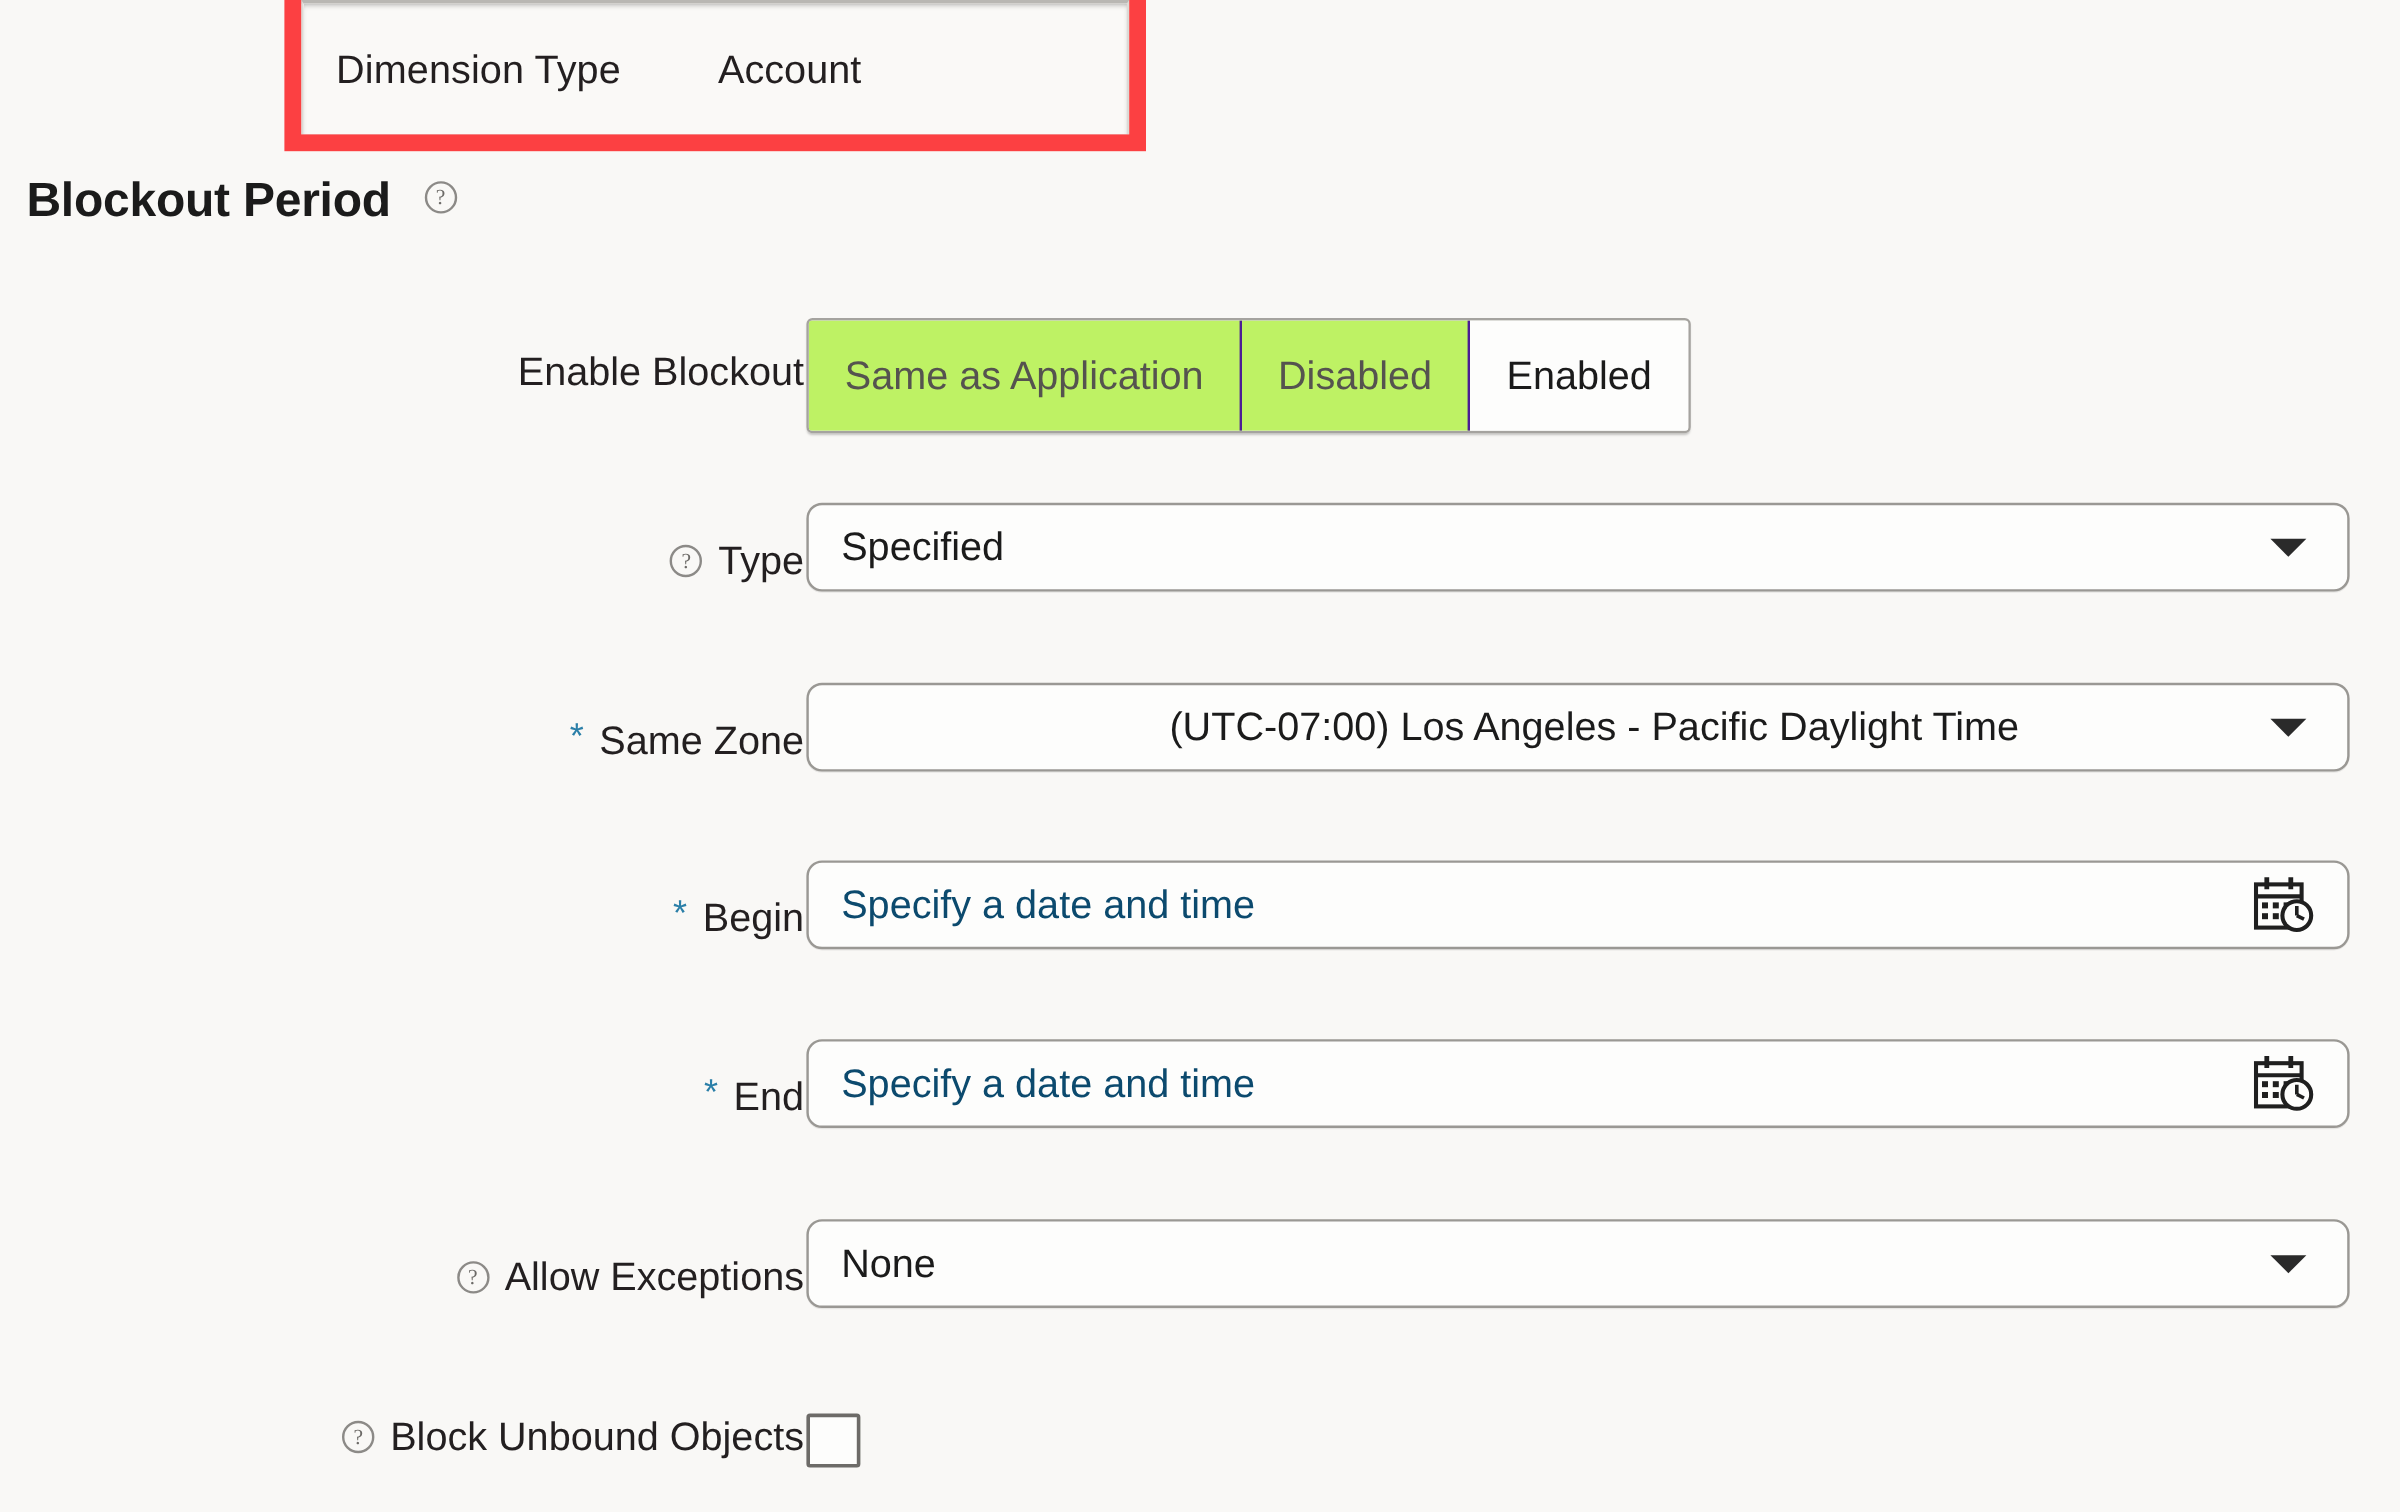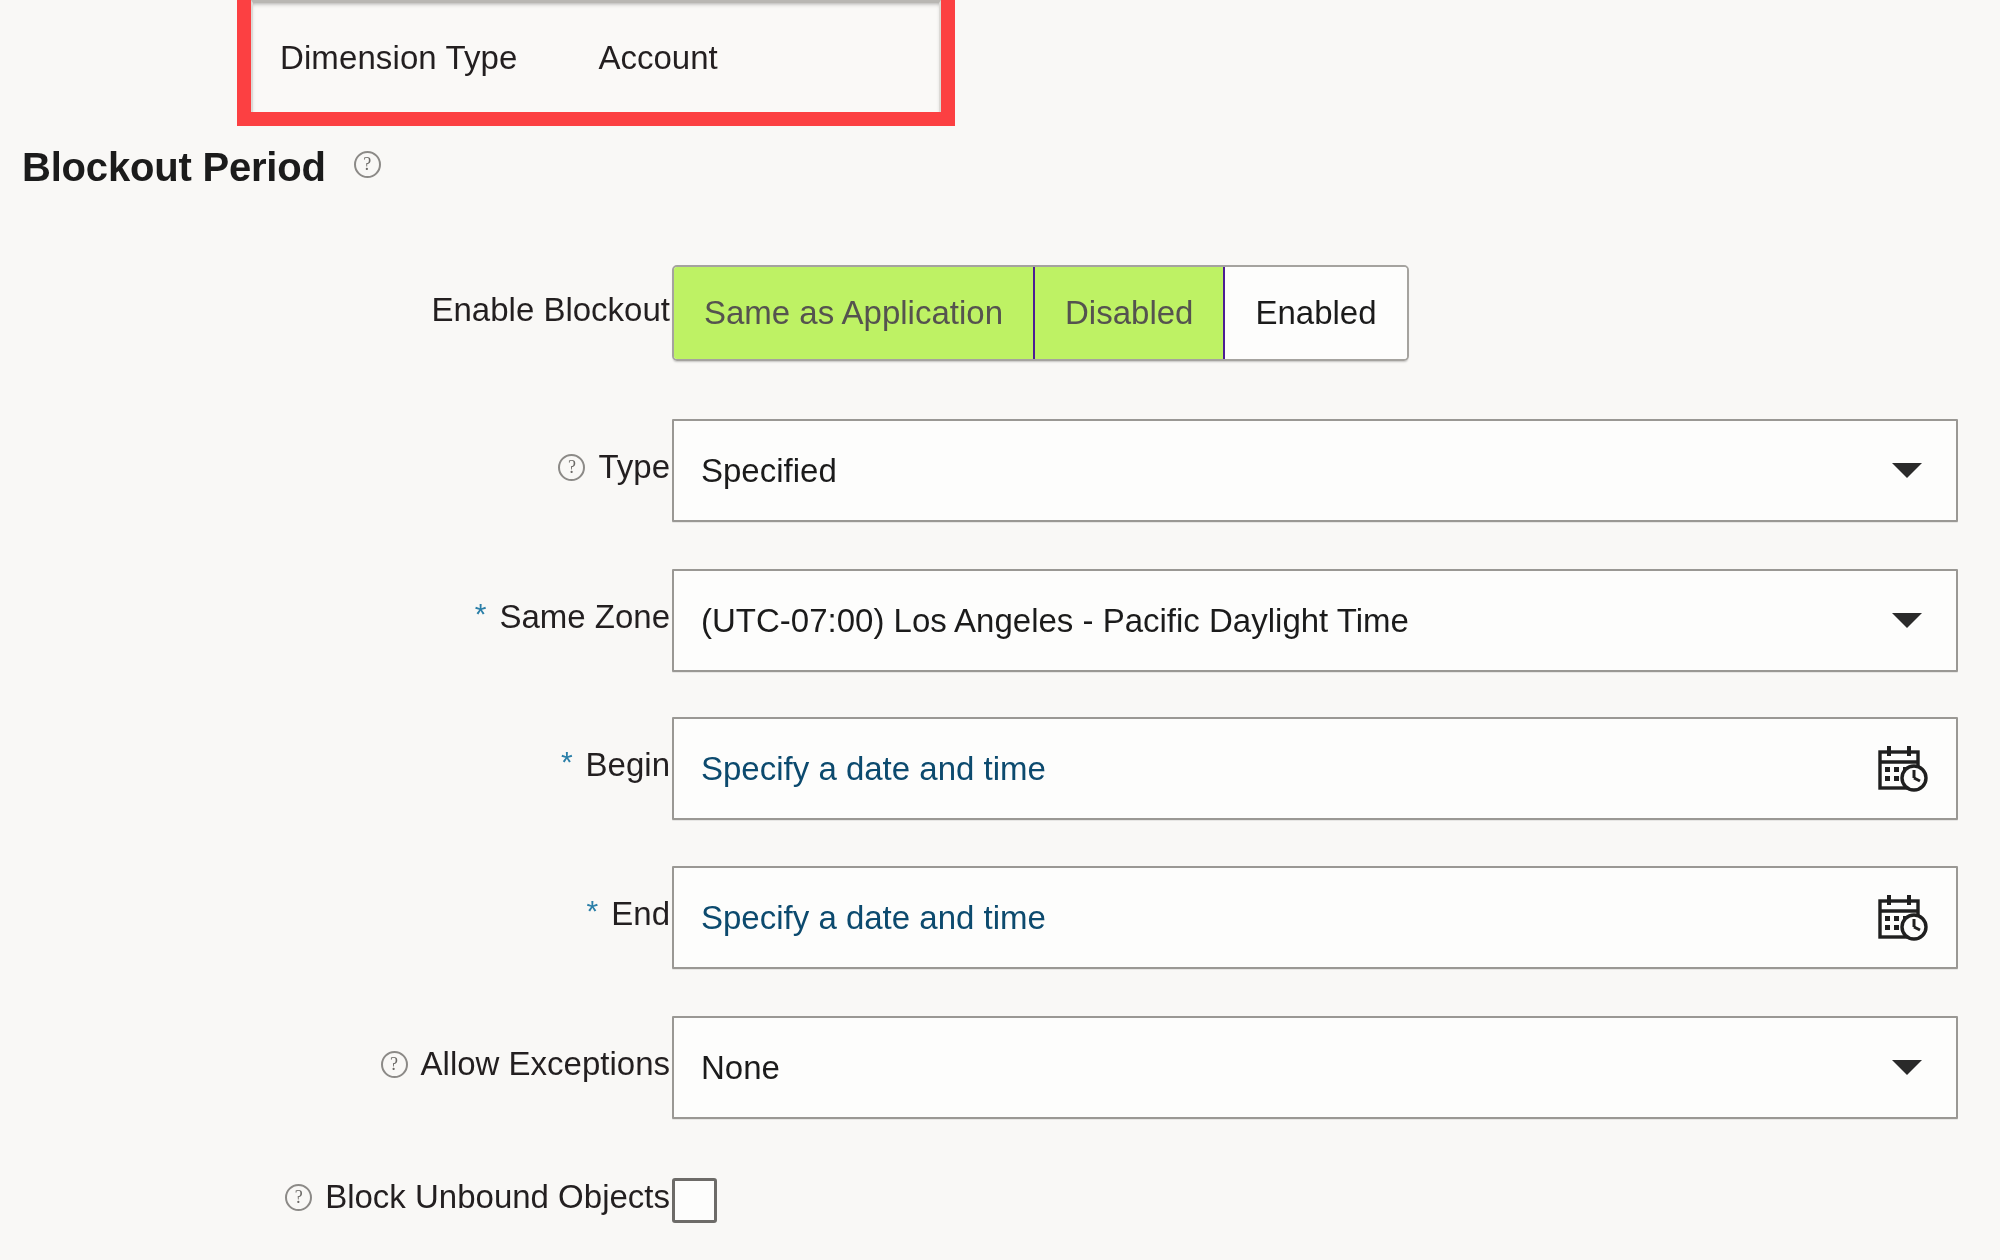--- a/index.html
+++ b/index.html
@@ -127,24 +127,24 @@
     display: inline-block;
     position: relative;
     top: -3px;
   }
 
   
   .field {
     position: absolute;
     left: 672px;
     width: 1286px;
-    height: 103px;
+    height: 74px;
     background: #fdfdfc;
     border: 2px solid #9a9894;
-    border-radius: 1px;
+    border-radius: 13px;
     box-shadow: 0 1px 0 rgba(0,0,0,.07);
     display: flex;
     align-items: center;
   }
   .field .value {
     margin-left: 27px;
     font-size: 33px;
     color: #1b1b1b;
     white-space: nowrap;
   }
@@ -249,21 +249,21 @@
       <span class="value">Specified</span>
       <span class="caret"></span>
     </div>
   </div>
 
   <div class="row" style="top:620px;">
     <div class="row-label" style="top:-22px;">
       <span class="req-star">*</span>
       <span>Same Zone</span>
     </div>
-    <div class="field" style="top:-51px;">
+    <div class="field" style="top:-51px;justify-content:center;">
       <span class="value">(UTC-07:00) Los Angeles - Pacific Daylight Time</span>
       <span class="caret"></span>
     </div>
   </div>
 
   <div class="row" style="top:768px;">
     <div class="row-label" style="top:-22px;">
       <span class="req-star">*</span>
       <span>Begin</span>
     </div>

